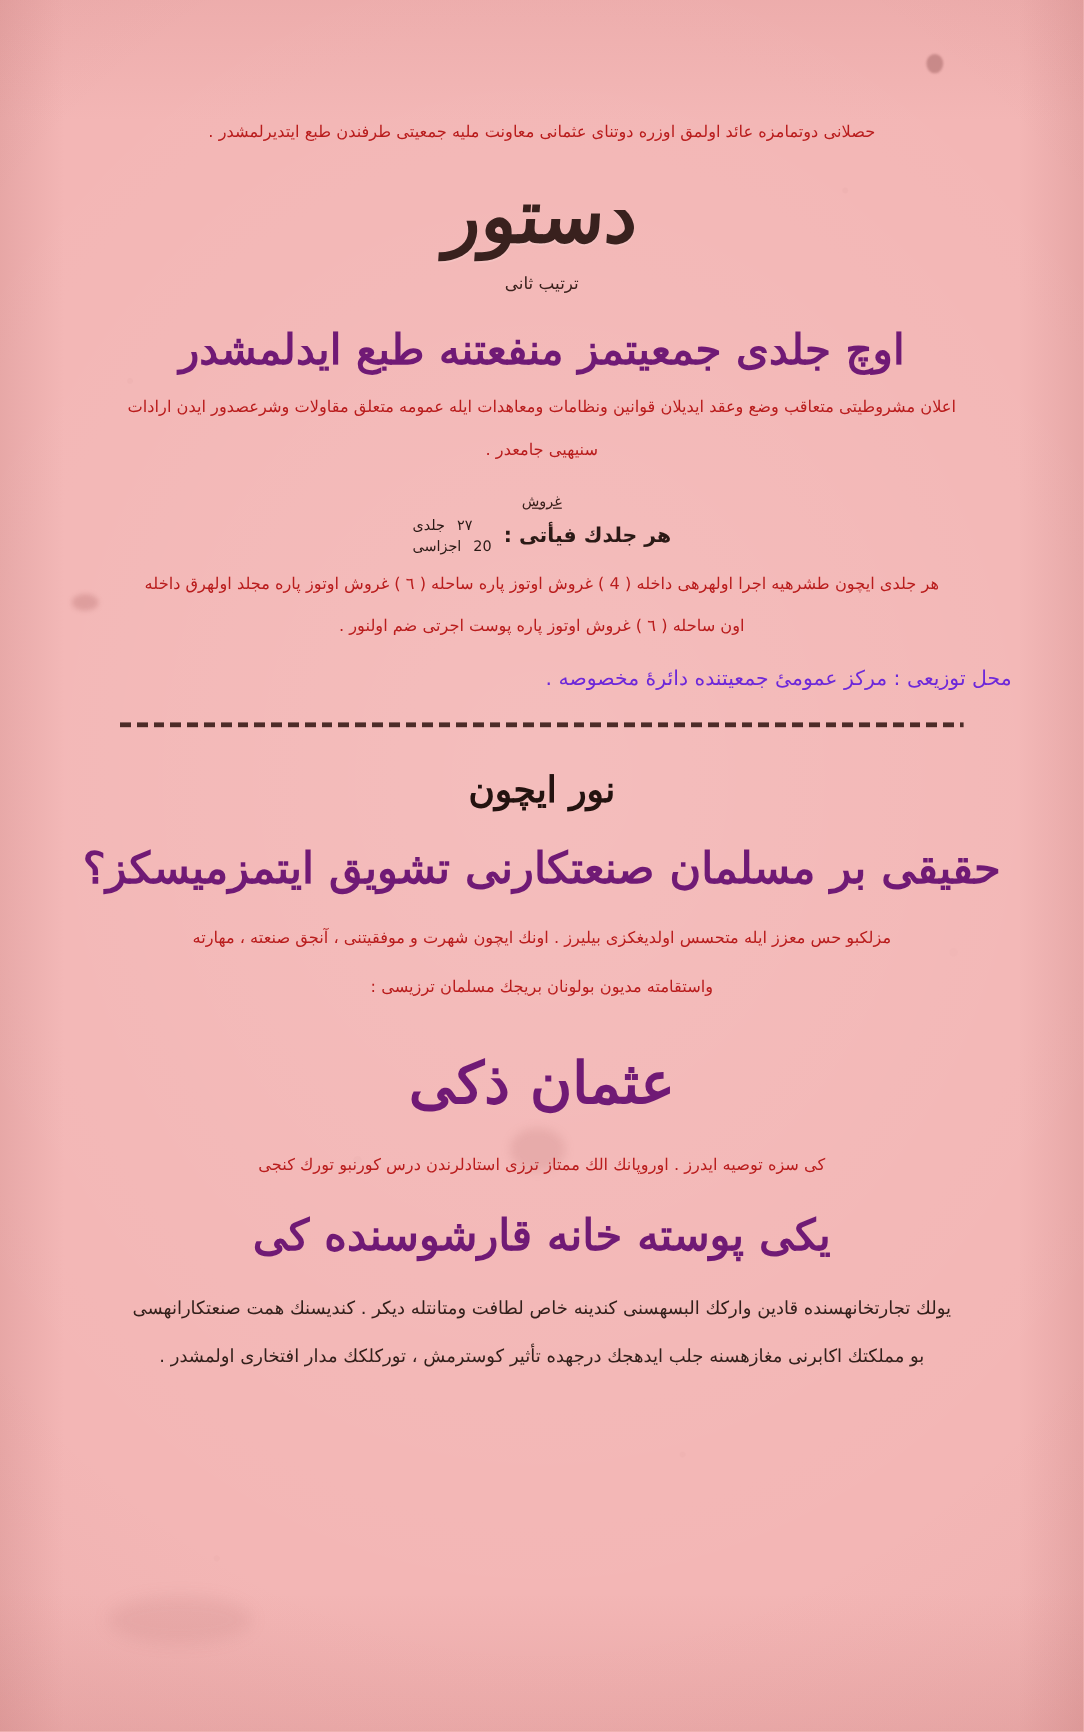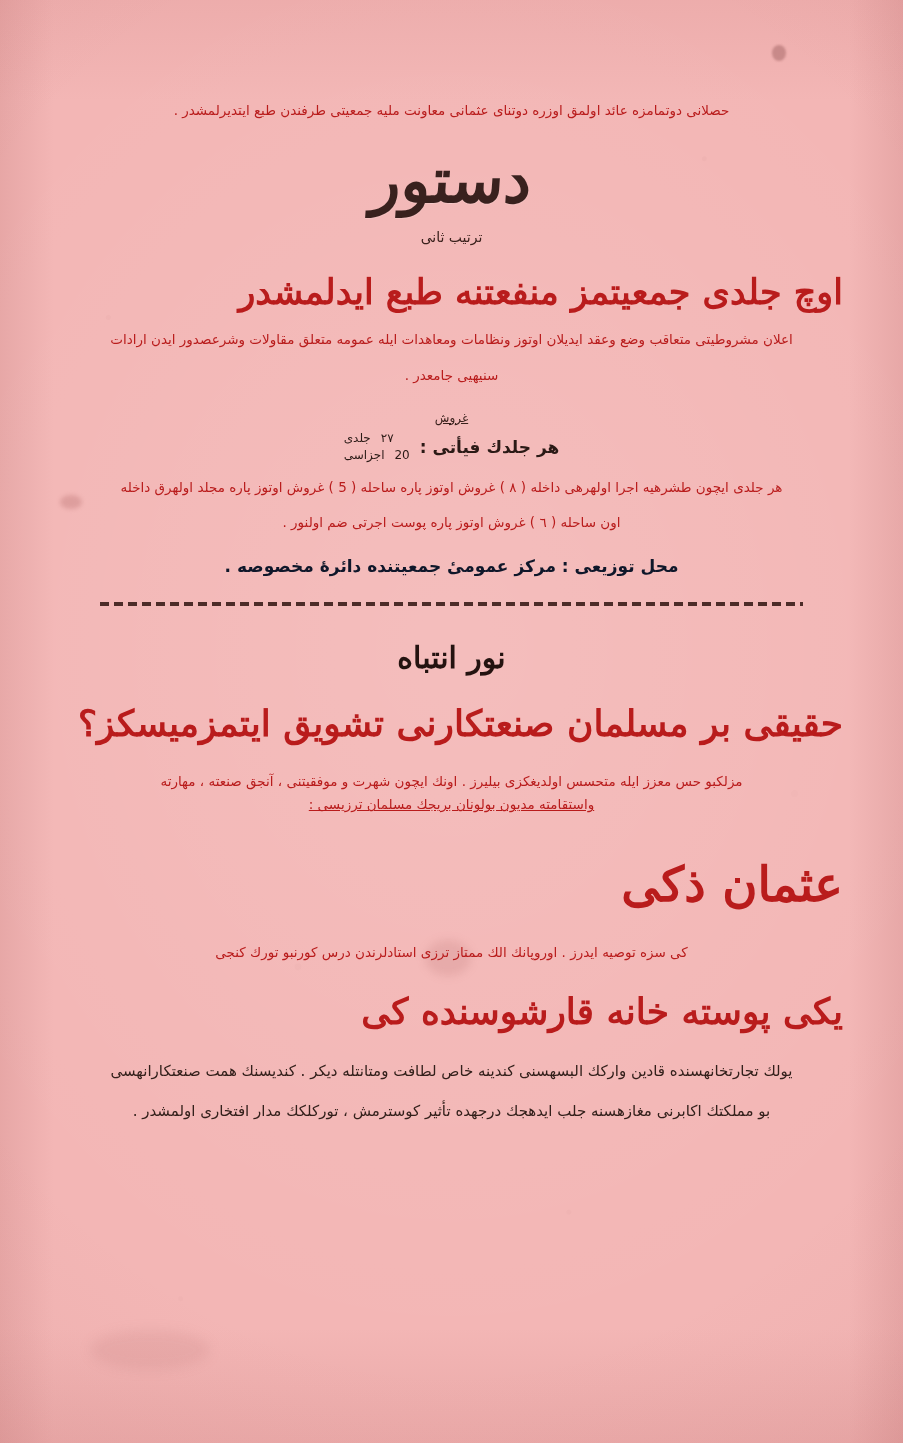--- a/index.html
+++ b/index.html
@@ -76,25 +76,25 @@
     transform: skewX(-4deg);
     opacity: 0.92;
     text-shadow: 0 1px 0 rgba(255,255,255,0.15);
   }
   .sub-title {
     text-align: center;
     font-size: 14px;
     color: #3a211c;
   }
   .headline-lg {
-    text-align: right;
+    text-align: center;
     font-family: "DejaVu Serif", serif;
     font-size: 35px;
     font-weight: 700;
-    color: #b91c1c;
+    color: #701a75;
     line-height: 1.45;
   }
   .headline-md {
     text-align: center;
     font-family: "DejaVu Serif", serif;
     font-size: 30px;
     font-weight: 700;
     color: #241310;
   }
   .price-block {
@@ -114,24 +114,23 @@
   .price-rows .row {
     display: flex;
     gap: 10px;
     justify-content: flex-end;
   }
   .price-label {
     font-size: 17px;
     font-weight: 700;
   }
   .dist-line {
-    text-align: center;
     font-size: 17px;
-    font-weight: 700;
-    color: #0f172a;
+    font-weight: 400;
+    color: #6d28d9;
   }
   .divider {
     height: 4px;
     margin: 26px 40px 0 40px;
     background: repeating-linear-gradient(90deg, #3a1c18 0 9px, rgba(0,0,0,0) 9px 14px);
     opacity: 0.9;
   }
   .spacer-sm { height: 12px; }
   .spacer-md { height: 22px; }
   .spacer-lg { height: 34px; }
@@ -158,21 +157,21 @@
   <div class="masthead">دستور</div>
 
   <div class="sub-title" style="margin-top:12px;">ترتیب ثانی</div>
 
   <div class="spacer-md"></div>
 
   <div class="headline-lg">اوچ جلدی جمعیتمز منفعتنه طبع ایدلمشدر</div>
 
   <div class="spacer-sm"></div>
 
-  <div class="line small-body block">اعلان مشروطیتی متعاقب وضع وعقد ایدیلان اوتوز ونظامات ومعاهدات ایله عمومه متعلق مقاولات وشرعصدور ایدن ارادات</div>
+  <div class="line small-body block">اعلان مشروطیتی متعاقب وضع وعقد ایدیلان قوانین ونظامات ومعاهدات ایله عمومه متعلق مقاولات وشرعصدور ایدن ارادات</div>
   <div class="line small-body block" style="margin-top:14px;">سنیهیی جامعدر .</div>
 
   <div class="spacer-md"></div>
 
   <div class="line tiny-body" style="margin-bottom:2px;text-decoration:underline;">غروش</div>
 
   <div class="price-block">
     <span class="price-label">هر جلدك فیأتی :</span>
     <span class="price-rows">
       <span class="row">
@@ -181,41 +180,41 @@
       </span>
       <span class="row">
         <span>20</span>
         <span>اجزاسی</span>
       </span>
     </span>
   </div>
 
   <div class="spacer-sm"></div>
 
-  <div class="line small-body block">هر جلدی ایچون طشرهیه اجرا اولهرهی داخله ( ٨ ) غروش اوتوز پاره ساحله ( 5 ) غروش اوتوز پاره مجلد اولهرق داخله</div>
+  <div class="line small-body block">هر جلدی ایچون طشرهیه اجرا اولهرهی داخله ( 4 ) غروش اوتوز پاره ساحله ( ٦ ) غروش اوتوز پاره مجلد اولهرق داخله</div>
   <div class="line small-body block" style="margin-top:14px;">اون ساحله ( ٦ ) غروش اوتوز پاره پوست اجرتی ضم اولنور .</div>
 
   <div class="spacer-md"></div>
 
   <div class="dist-line">محل توزیعی :  مركز عمومیٔ جمعیتنده دائرهٔ مخصوصه .</div>
 
   <div class="divider"></div>
 
   <div class="spacer-lg"></div>
 
-  <div class="headline-md">نور انتباه</div>
+  <div class="headline-md">نور ایچون</div>
 
   <div class="spacer-md"></div>
 
   <div class="headline-lg" style="font-size:36px;">حقیقی بر مسلمان صنعتکارنی تشویق ایتمزمیسکز؟</div>
 
   <div class="spacer-md"></div>
 
   <div class="line small-body block">مزلكبو حس معزز ایله متحسس اولدیغکزی بیلیرز . اونك ایچون شهرت و موفقیتنی ، آنجق صنعته ، مهارته</div>
-  <div class="line small-body block" style="margin-top:2px;text-decoration:underline;">واستقامته مدیون بولونان بریجك مسلمان ترزیسی :</div>
+  <div class="line small-body block" style="margin-top:20px;">واستقامته مدیون بولونان بریجك مسلمان ترزیسی :</div>
 
   <div class="spacer-lg"></div>
 
   <div class="headline-lg" style="font-size:48px;">عثمان ذکی</div>
 
   <div class="spacer-md"></div>
 
   <div class="line small-body block">کی سزه توصیه ایدرز . اوروپانك الك ممتاز ترزی استادلرندن درس کورنبو تورك کنجی</div>
 
   <div class="spacer-md"></div>

